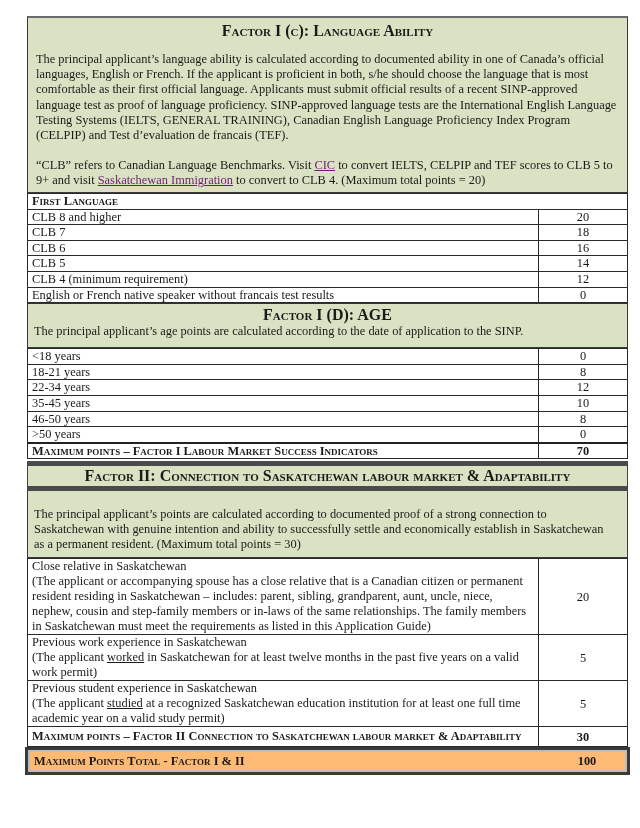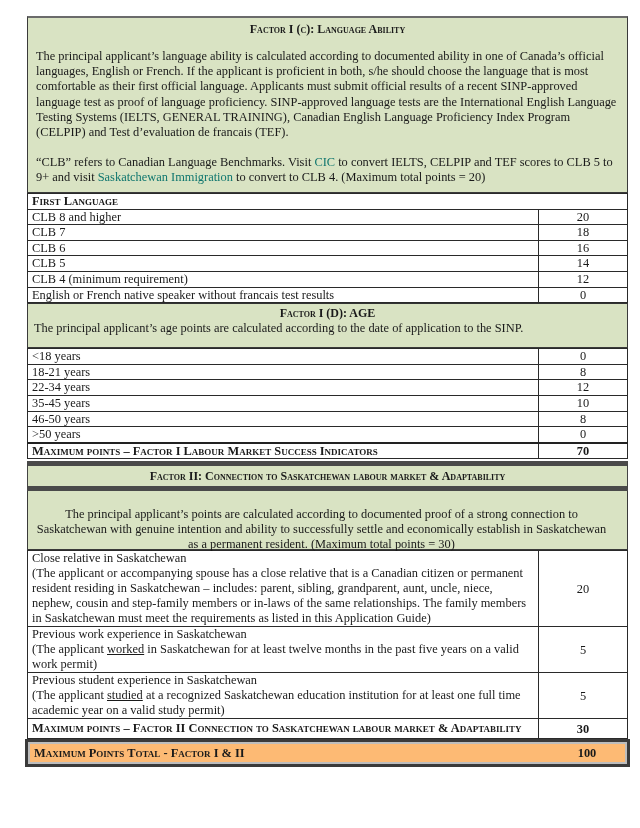--- a/index.html
+++ b/index.html
@@ -2,23 +2,23 @@
 <html><head>
 <meta charset="utf-8">
 <style>
   html, body { margin: 0; padding: 0; background: #ffffff; }
   body { width: 640px; height: 828px; position: relative; overflow: hidden;
          font-family: "Liberation Serif", serif; color: #1a1a1a; font-size: 12.4px; }
   .doc { position: absolute; left: 27px; top: 16px; width: 601px; }
   .green { background: #d9e3c3; }
   .sc { font-variant: small-caps; font-weight: bold; }
   .box { border: 1.5px solid #3a3a3a; box-sizing: border-box; }
-  .sec-head { text-align: center; font-size: 12px; }
+  .sec-head { text-align: center; font-size: 16px; }
   p { margin: 0; line-height: 15.2px; }
-  a.link { color: #0f766e; }
+  a.link { color: #701a75; text-decoration: underline; }
   table { border-collapse: collapse; width: 100%; }
   td { border: 1px solid #2a2a2a; padding: 0 4px; line-height: 14.6px; vertical-align: middle; }
   td.pts { width: 80px; text-align: center; }
   .u { text-decoration: underline; }
   .bold { font-weight: bold; }
 </style>
 </head>
 <body>
 
 <div class="doc">
@@ -98,21 +98,21 @@
       <td class="sc">Maximum points – Factor I Labour Market Success Indicators</td>
       <td class="pts bold">70</td>
     </tr>
   </tbody>
     </table>
 
   <div class="green" style="border-top:5px solid #4a4a4a; border-bottom:5px solid #4a4a4a; border-left:1.5px solid #444; border-right:1.5px solid #444; height:20px; line-height:20px; margin-top:2px;">
     <div class="sec-head sc">Factor II: Connection to Saskatchewan labour market &amp; Adaptability</div>
   </div>
 
-  <div class="green box" style="padding:16px 18px 10px 6px; height:59px; border-top:none;text-align:center;">
+  <div class="green box" style="padding:16px 18px 10px 6px; height:67px; border-top:none;">
     <p style="line-height:15px;">The principal applicant’s points are calculated according to documented proof of a strong connection to Saskatchewan with genuine intention and ability to successfully settle and economically establish in Saskatchewan as a permanent resident.  (Maximum total points = 30)</p>
   </div>
 
   <table style="border-left:1.5px solid #333; border-right:1.5px solid #333;padding-left:28px;">
     <tbody>
         <tr>
       <td style="line-height:15px;">
         <div>Close relative in Saskatchewan</div>
         <div><span>(The applicant or accompanying spouse has a close relative that is a Canadian citizen or permanent resident residing in Saskatchewan – includes:  parent, sibling, grandparent, aunt, uncle, niece, nephew, cousin and step-family members or in-laws of the same relationships. The family members in Saskatchewan must meet the requirements as listed in this Application Guide)</span></div>
       </td>

